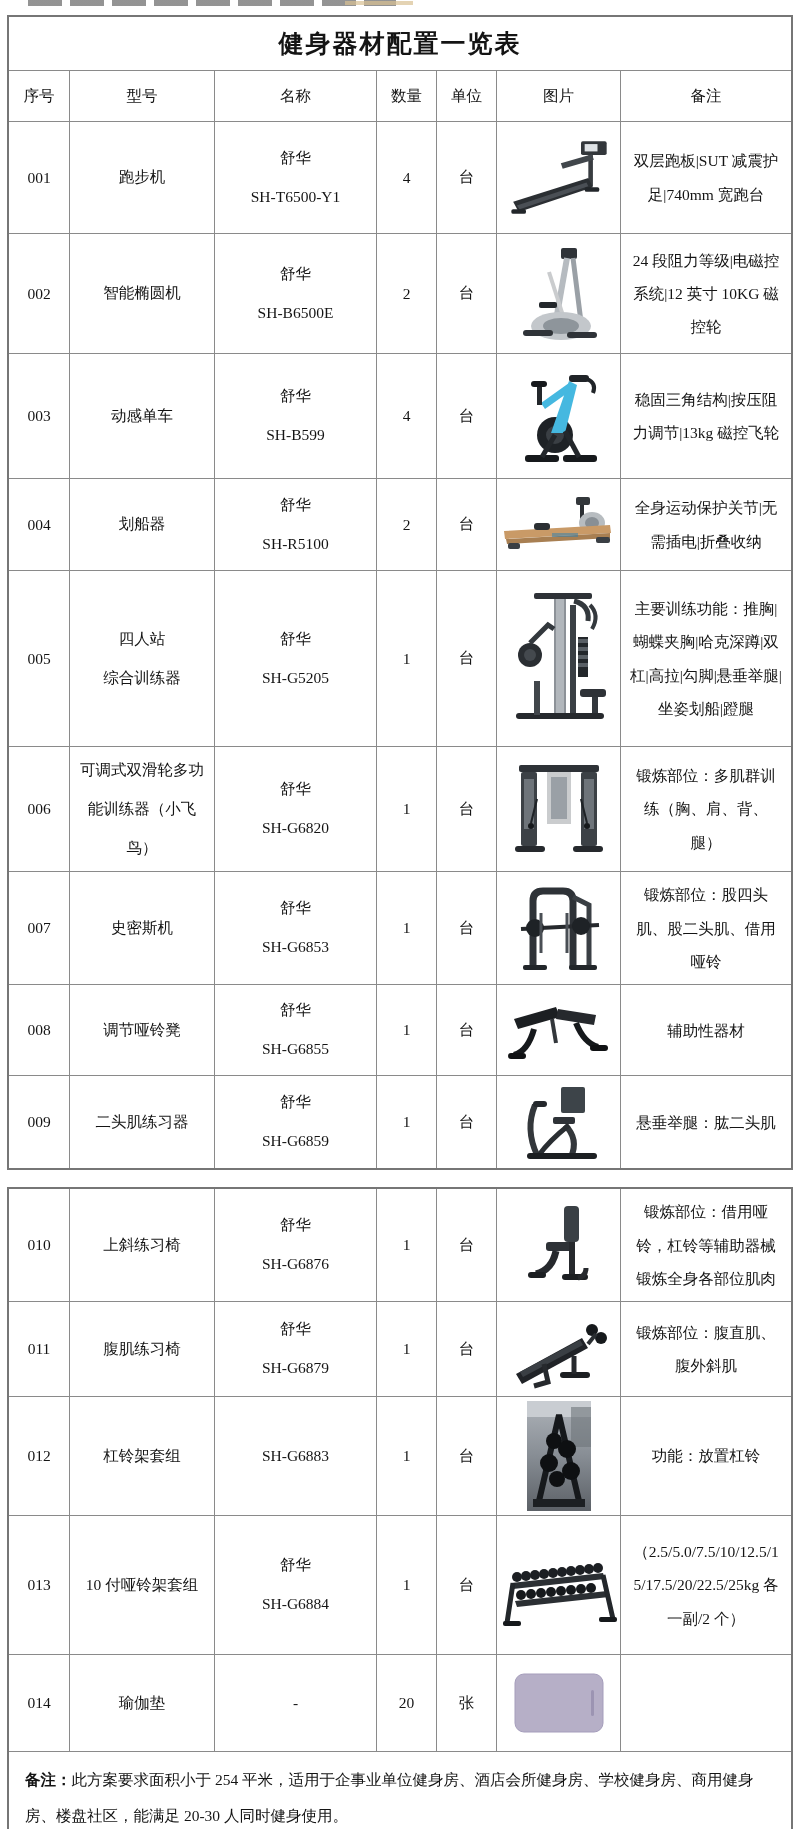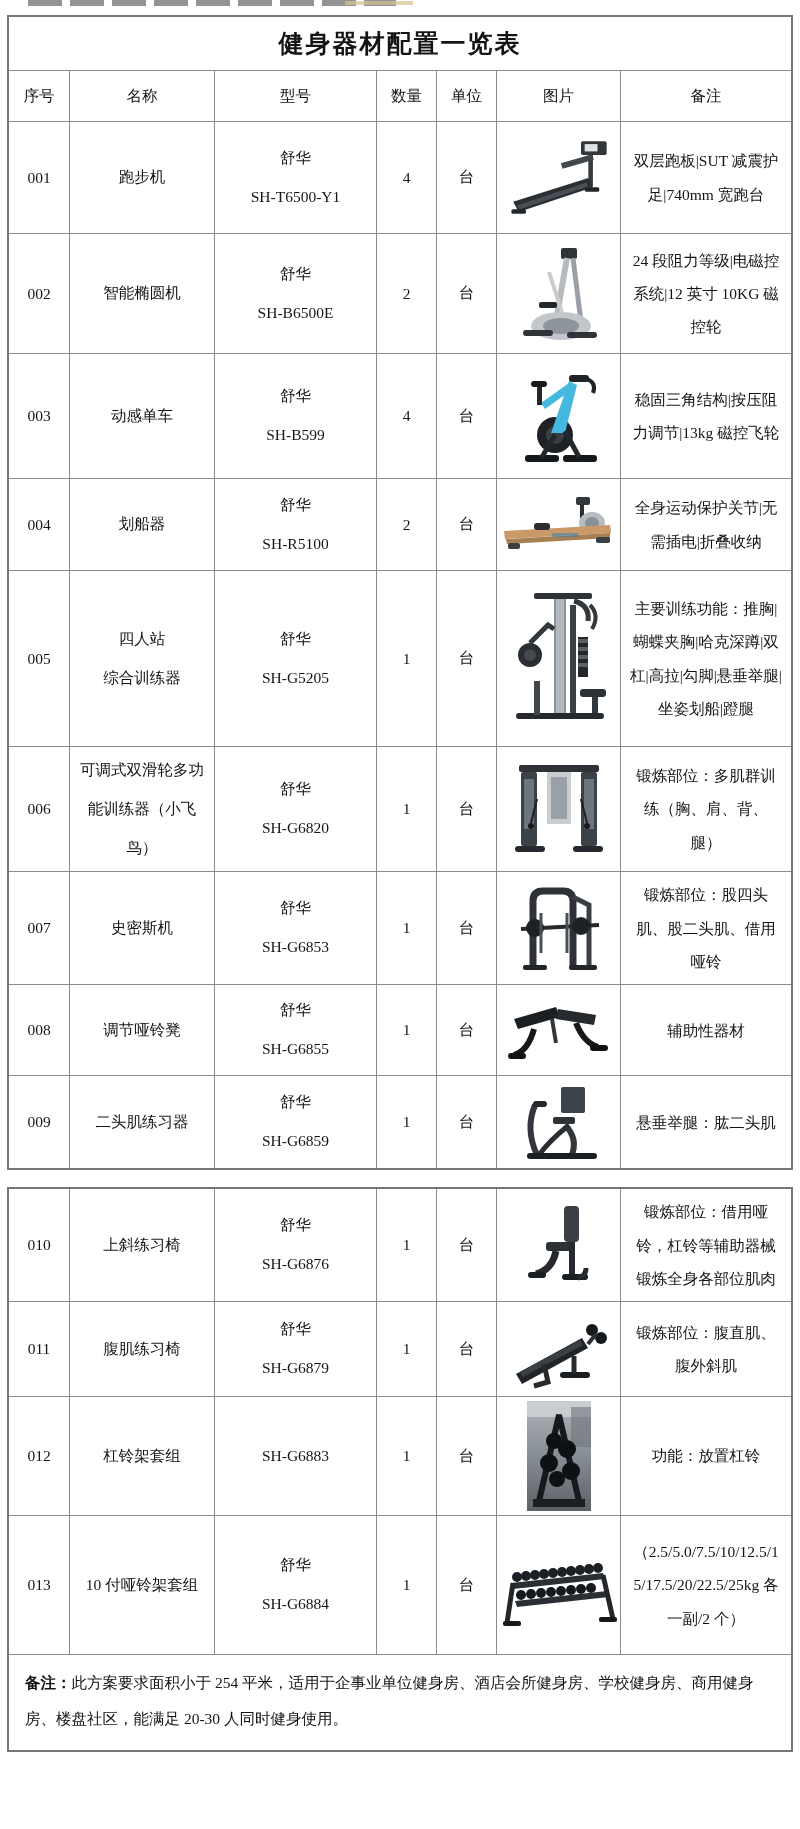--- a/index.html
+++ b/index.html
@@ -67,22 +67,22 @@
 
   <div class="crop-line"></div>
   <div class="crop-tan"></div>
 
   <div class="tbl">
 
     <div class="title-row">健身器材配置一览表</div>
 
     <div class="hdr">
       <div class="c">序号</div>
+      <div class="c">型号</div>
       <div class="c">名称</div>
-      <div class="c">型号</div>
       <div class="c">数量</div>
       <div class="c">单位</div>
       <div class="c">图片</div>
       <div class="c">备注</div>
     </div>
 
     <div class="row" style="min-height:111px">
       <div class="c">001</div>
       <div class="c name">跑步机</div>
       <div class="c model">舒华
@@ -411,20 +411,35 @@
             <circle cx="90" cy="49" r="5" fill="#16191c"></circle>
           <path d="M14 62 L106 52 L108 58 L16 68 Z" fill="#2b2f33"></path>
           <path d="M12 44 L6 84 M102 36 L112 80" stroke="#23272b" stroke-width="5" fill="none"></path>
           <rect x="2" y="82" width="18" height="5" rx="2" fill="#16191c"></rect>
           <rect x="98" y="78" width="18" height="5" rx="2" fill="#16191c"></rect>
         </svg>
       </div>
       <div class="c remark">（2.5/5.0/7.5/10/12.5/15/17.5/20/22.5/25kg 各一副/2 个）</div>
     </div>
 
+    <div class="row" style="min-height:96px">
+      <div class="c">014</div>
+      <div class="c name">瑜伽垫</div>
+      <div class="c model">-</div>
+      <div class="c">20</div>
+      <div class="c">张</div>
+      <div class="c imgcell">
+        <svg width="92" height="62" viewBox="0 0 92 62">
+          <rect x="2" y="2" width="88" height="58" rx="9" fill="#b6afc7"></rect>
+          <rect x="2" y="2" width="88" height="58" rx="9" fill="none" stroke="#a59dbb" stroke-width="1"></rect>
+          <rect x="78" y="18" width="3" height="26" rx="1.5" fill="#9c94b2"></rect>
+        </svg>
+      </div>
+      <div class="c remark"></div>
+    </div>
 
     <div class="notes">
       <p><span class="b">备注：</span><span>此方案要求面积小于 254 平米，适用于企事业单位健身房、酒店会所健身房、学校健身房、商用健身房、楼盘社区，能满足 20-30 人同时健身使用。</span></p>
 
     </div>
 
   </div>
 </div>
 
 </body></html>

